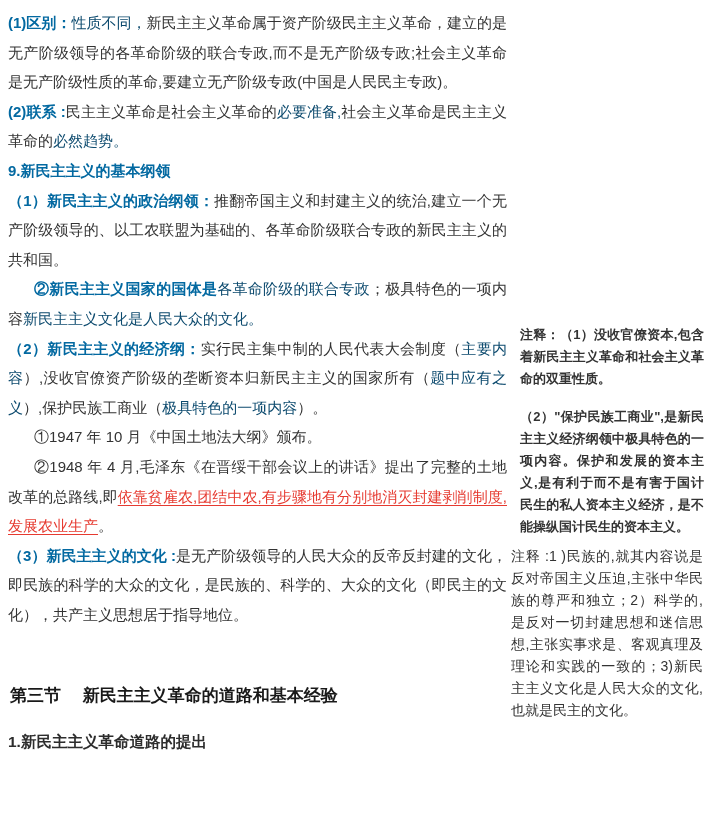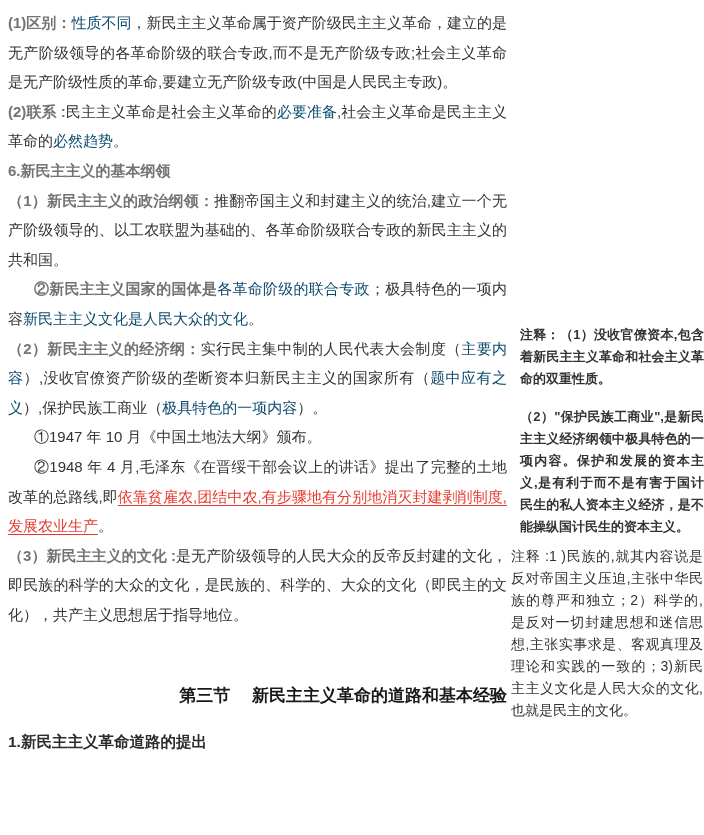--- a/index.html
+++ b/index.html
@@ -20,37 +20,37 @@
     width: 499px;
     font-size: 15px;
     line-height: 29.6px;
     text-align: justify;
     color: #333333;
   }
   .main-col p { margin: 0; }
   .main-col p.ind { text-indent: 26px; }
 
   .run-n  { color: #333333; }
-  .run-b  { color: #737373; font-weight: 700; }
+  .run-b  { color: #0369a1; font-weight: 700; }
   .run-r  { color: #0c4a6e; }
   .run-ru {
     color: #e63a30;
     text-decoration: underline;
     text-decoration-color: #e63a30;
     text-decoration-thickness: 1px;
     text-underline-offset: 3px;
   }
 
   .section-heading {
     margin: 52px 0 0 2px;
     font-size: 17px;
     line-height: 30px;
     font-weight: 700;
     color: #191919;
-    text-align: right;
+    text-align: left;
   }
   .sub-heading {
     margin: 16px 0 8px 0;
     font-size: 15.5px;
     line-height: 29.6px;
     font-weight: 700;
     color: #2d2d2d;
     text-align: left;
   }
 
@@ -81,21 +81,21 @@
   }
 </style>
 </head>
 <body>
 
 <div class="page">
 
   <div class="main-col">
     <p><span class="run-b">(1)区别：</span><span class="run-r">性质不同，</span><span class="run-n">新民主主义革命属于资产阶级民主主义革命，建立的是无产阶级领导的各革命阶级的联合专政,而不是无产阶级专政;社会主义革命是无产阶级性质的革命,要建立无产阶级专政(中国是人民民主专政)。</span></p>
     <p><span class="run-b">(2)联系 :</span><span class="run-n">民主主义革命是社会主义革命的</span><span class="run-r">必要准备,</span><span class="run-n">社会主义革命是民主主义革命的</span><span class="run-r">必然趋势。</span></p>
-    <p><span class="run-b">6.新民主主义的基本纲领</span></p>
+    <p><span class="run-b">9.新民主主义的基本纲领</span></p>
     <p><span class="run-b">（1）新民主主义的政治纲领：</span><span class="run-n">推翻帝国主义和封建主义的统治,建立一个无产阶级领导的、以工农联盟为基础的、各革命阶级联合专政的新民主主义的共和国。</span></p>
     <p class="ind"><span class="run-b">②新民主主义国家的国体是</span><span class="run-r">各革命阶级的联合专政</span><span class="run-n">；极具特色的一项内容</span><span class="run-r">新民主主义文化是人民大众的文化。</span></p>
     <p><span class="run-b">（2）新民主主义的经济纲：</span><span class="run-n">实行民主集中制的人民代表大会制度（</span><span class="run-r">主要内容</span><span class="run-n">）,没收官僚资产阶级的垄断资本归新民主主义的国家所有（</span><span class="run-r">题中应有之义</span><span class="run-n">）,保护民族工商业（</span><span class="run-r">极具特色的一项内容</span><span class="run-n">）。</span></p>
     <p class="ind"><span class="run-n">①1947 年 10 月《中国土地法大纲》颁布。</span></p>
     <p class="ind"><span class="run-n">②1948 年 4 月,毛泽东《在晋绥干部会议上的讲话》提出了完整的土地改革的总路线,即</span><span class="run-ru">依靠贫雇农,团结中农,有步骤地有分别地消灭封建剥削制度,发展农业生产</span><span class="run-n">。</span></p>
     <p><span class="run-b">（3）新民主主义的文化 :</span><span class="run-n">是无产阶级领导的人民大众的反帝反封建的文化，即民族的科学的大众的文化，是民族的、科学的、大众的文化（即民主的文化），共产主义思想居于指导地位。</span></p>
 
     <h2 class="section-heading">第三节　 新民主主义革命的道路和基本经验</h2>
     <h3 class="sub-heading">1.新民主主义革命道路的提出</h3>
   </div>

